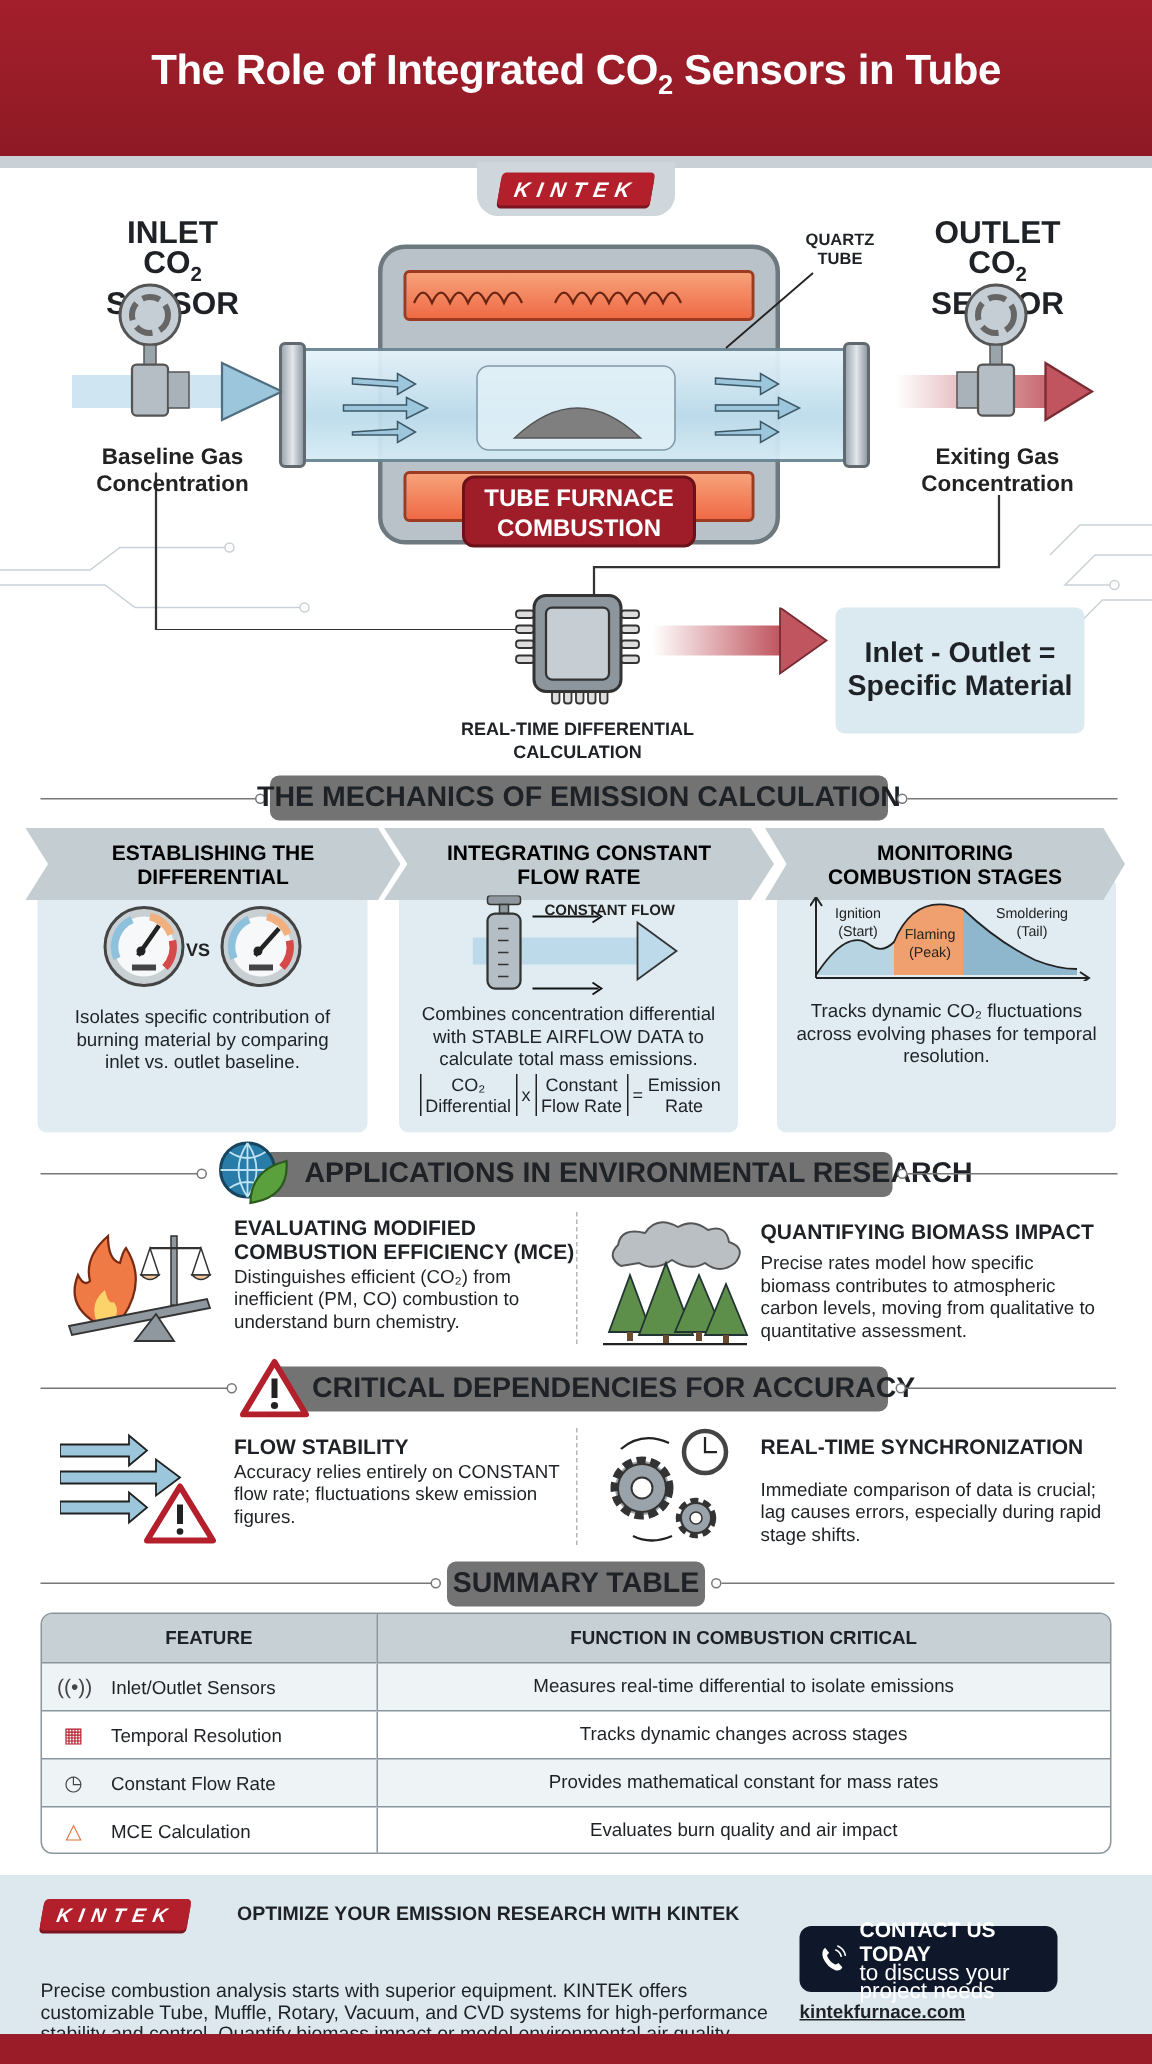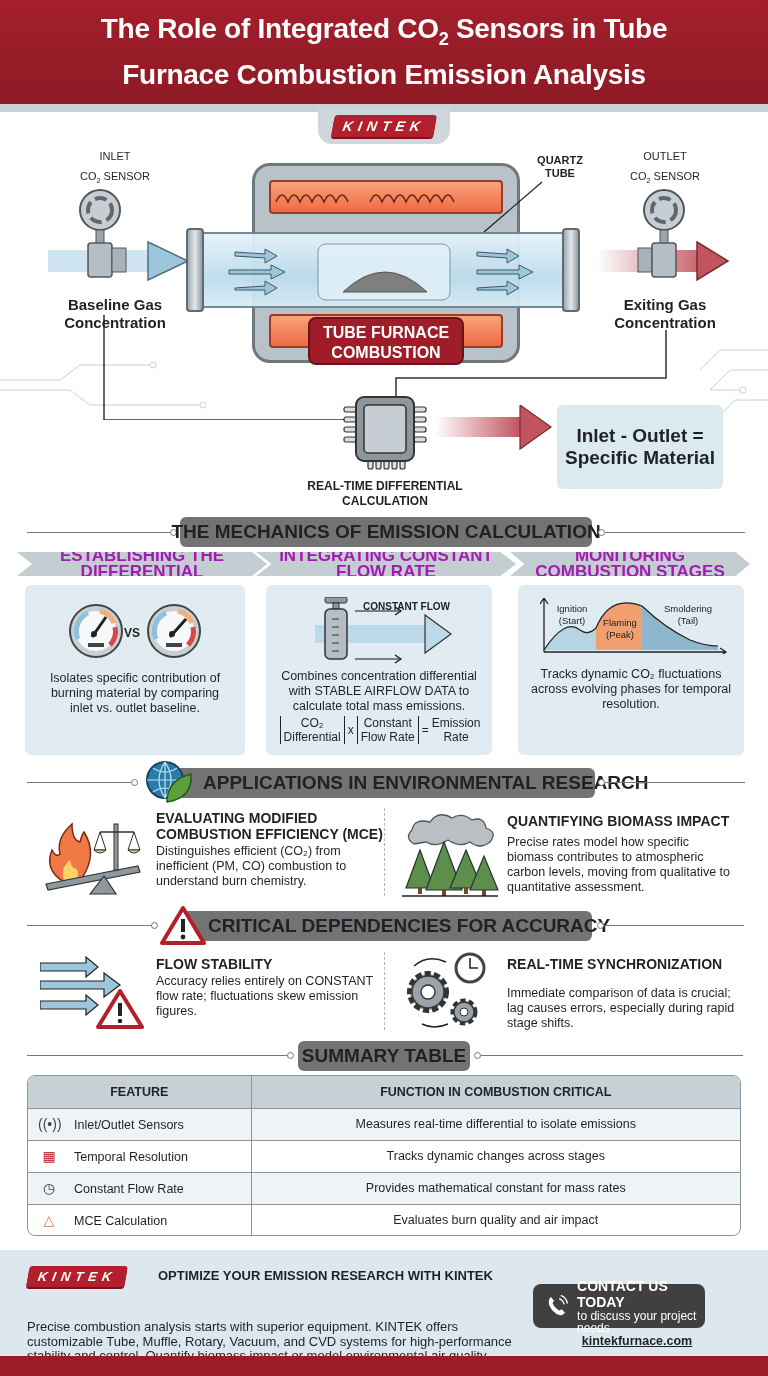--- a/index.html
+++ b/index.html
@@ -3,57 +3,56 @@
 <meta charset="utf-8">
 <style>
 *{box-sizing:border-box;margin:0;padding:0}
 body{width:768px;height:1376px;overflow:hidden;background:#fff;font-family:"Liberation Sans",sans-serif;color:#1e2226;position:relative}
 .abs{position:absolute}
 .header{left:0;top:0;width:768px;height:104px;background:linear-gradient(#a31f2b,#8e1a25);display:flex;align-items:center;justify-content:center;text-align:center}
 .header h1{color:#fff;font-size:28px;line-height:36px;font-weight:700;letter-spacing:-0.3px}
 .header-strip{left:0;top:104px;width:768px;height:8px;background:#c9d1d6}
 .logo-tab{left:318px;top:108px;width:132px;height:36px;background:#cfd7dc;border-radius:0 0 14px 14px;display:flex;align-items:center;justify-content:center}
 .logo{background:#b3202c;color:#fff;font-weight:700;font-style:italic;font-size:14px;letter-spacing:5px;padding:3px 10px;border-radius:3px;transform:skewX(-10deg);box-shadow:0 2px 0 #7a1520}
-.label-bold{font-weight:400;font-size:11px;text-align:center;line-height:20px}
+.label-bold{font-weight:700;font-size:21px;text-align:center;line-height:20px}
 .label-mid{font-size:15px;text-align:center;line-height:18px;font-weight:700;color:#222}
 .small-cap{font-weight:700;font-size:11px;text-align:center;line-height:13px}
 sub{font-size:0.65em}
 .furnace{left:252px;top:163px;width:268px;height:200px;background:#b9c2c8;border:3px solid #6e787f;border-radius:18px}
 .heater{position:absolute;left:14px;width:234px;height:34px;background:linear-gradient(#f7a27a,#ef6a45);border:2px solid #9c3b22;border-radius:4px}
 .tube{left:198px;top:232px;width:370px;height:76px;background:linear-gradient(#e6f3fa,#bcdcec 60%,#d6ebf5);border:2px solid #6b8594;border-radius:6px;opacity:0.95}
 .cap{position:absolute;width:18px;height:84px;top:-6px;background:linear-gradient(90deg,#9aa5ad,#e1e6ea,#8d979f);border:2px solid #59636a;border-radius:4px}
 .furnace-label{left:308px;top:317px;width:156px;height:48px;background:#9e1d29;border:2px solid #6b1119;border-radius:8px;color:#fff;font-weight:700;font-size:16px;line-height:20px;text-align:center;padding-top:4px}
 .result-box{left:557px;top:405px;width:166px;height:84px;background:#dbe9f0;border-radius:6px;display:flex;align-items:center;justify-content:center;text-align:center;font-weight:700;font-size:19px;line-height:22px}
 .sec-title{height:30px;background:#737373;border-radius:6px;font-weight:700;font-size:19px;display:flex;align-items:center;justify-content:center;padding:0 12px;white-space:nowrap}
 .hline{height:1px;background:#777}
 .dot{width:7px;height:7px;border:1.5px solid #777;border-radius:50%;background:#fff}
-.col-head{height:24px;background:#c3cdd2;clip-path:polygon(0 0,94% 0,100% 50%,94% 100%,0 100%,6% 50%);display:flex;align-items:center;justify-content:center;text-align:center;font-weight:700;font-size:17px;line-height:16px;color:#a21caf}
+.col-head{height:48px;background:#c3cdd2;clip-path:polygon(0 0,94% 0,100% 50%,94% 100%,0 100%,6% 50%);display:flex;align-items:center;justify-content:center;text-align:center;font-weight:700;font-size:14px;line-height:16px;color:#000000}
 .col-body{background:#e0ecf2;border-radius:6px}
 .body-text{font-size:12.5px;line-height:15px;text-align:center;color:#1e2226}
 .app-title{font-weight:700;font-size:14px;line-height:16px}
 .app-text{font-size:12.5px;line-height:15px}
 table{border-collapse:collapse;width:100%}
 .tbl{left:27px;top:1075px;width:714px;height:161px;border:1.5px solid #8a969d;border-radius:8px;overflow:hidden}
 .tbl th{background:#c6d0d5;font-weight:700;font-size:12.5px;height:32px;border-right:1px solid #8a969d}
 .tbl td{font-size:12.5px;height:32px;border-top:1px solid #8a969d;border-right:1px solid #8a969d}
 .tbl tr:nth-child(odd) td{background:#eef3f5}
 .tbl td.feat{padding-left:10px}
 .tbl td.func{text-align:center}
 .ticon{display:inline-block;width:22px;text-align:center;margin-right:14px;font-size:14px;color:#444}
 .footer{left:0;top:1250px;width:768px;height:106px;background:#dce8ee}
 .footer-bar{left:0;top:1356px;width:768px;height:20px;background:#9a1c28}
-.contact{left:533px;top:1284px;width:172px;height:44px;background:#404040;border-radius:8px;color:#fff;display:flex;align-items:center;padding-left:13px}
+.contact{left:533px;top:1284px;width:172px;height:44px;background:#0f172a;border-radius:8px;color:#fff;display:flex;align-items:center;padding-left:13px}
 </style>
 </head>
 <body>
 
 <div class="abs header">
   <h1>
     <span>The Role of Integrated CO</span><sub>2</sub><span> Sensors in Tube</span><br>
-    <span>Furnace Combustion Emission Analysis</span>
   </h1>
 </div>
 <div class="abs header-strip"></div>
 <div class="abs logo-tab">
   <span class="logo">KINTEK</span>
 </div>
 
 <svg class="abs" style="left:0;top:290px" width="768" height="130">
   <g stroke="#c9d1d6" fill="none" stroke-width="1">
     <path d="M0 90 H60 L80 75 H150"></path>
@@ -420,17 +419,17 @@
 </div>
 <div class="abs" style="left:158px;top:1268px;font-weight:700;font-size:13px">OPTIMIZE YOUR EMISSION RESEARCH WITH KINTEK</div>
 <div class="abs" style="left:27px;top:1320px;width:485px;font-size:13px;line-height:14.5px">Precise combustion analysis starts with superior equipment. KINTEK offers customizable Tube, Muffle, Rotary, Vacuum, and CVD systems for high-performance stability and control. Quantify biomass impact or model environmental air quality with confidence.</div>
 <div class="abs contact">
   <svg width="28" height="28" viewBox="0 0 28 28">
     <path d="M6 3 Q2 6 4 13 Q8 22 16 25 Q21 26 23 22 L19 18 Q17 20 15 19 Q10 16 8 11 Q8 9 10 8 Z" fill="#fff"></path>
     <path d="M16 5 Q21 7 22 12 M18 1 Q25 4 26 11" stroke="#fff" stroke-width="1.6" fill="none"></path>
   </svg>
   <div style="margin-left:8px">
     <div style="font-weight:700;font-size:14px;line-height:16px">CONTACT US TODAY</div>
-    <div style="font-size:12px;line-height:12px">to discuss your project needs</div>
+    <div style="font-size:15px;line-height:12px">to discuss your project needs</div>
   </div>
 </div>
-<div class="abs" style="left:533px;top:1334px;width:208px;text-align:center;font-weight:700;font-size:12.5px;text-decoration:underline">kintekfurnace.com</div>
+<div class="abs" style="left:533px;top:1334px;width:208px;font-weight:700;font-size:12.5px;text-decoration:underline">kintekfurnace.com</div>
 <div class="abs footer-bar"></div>
 
 </body></html>

